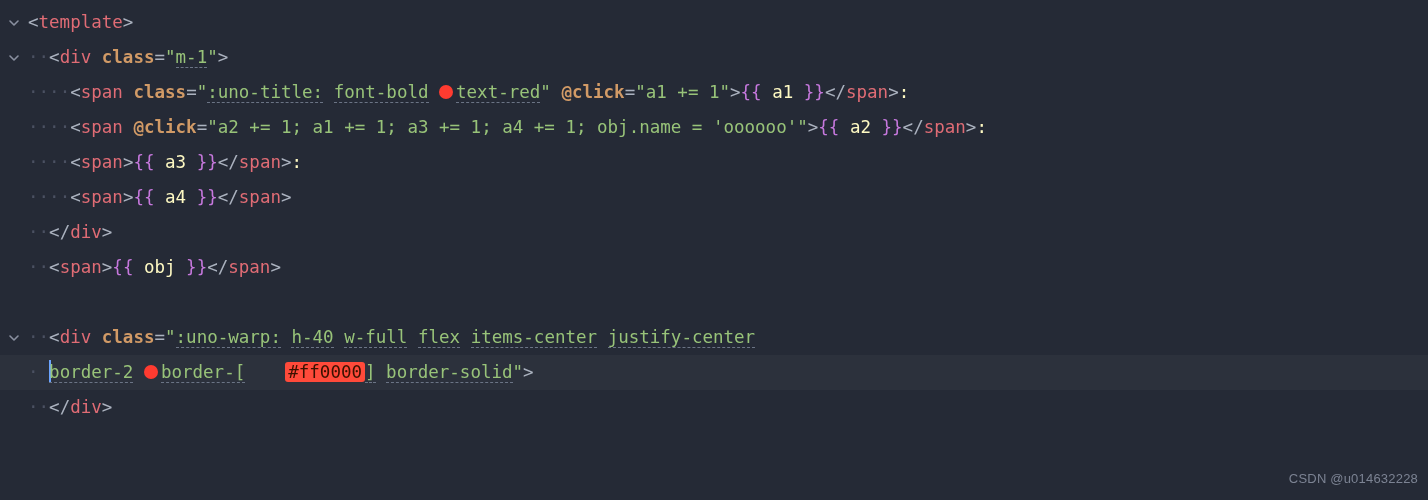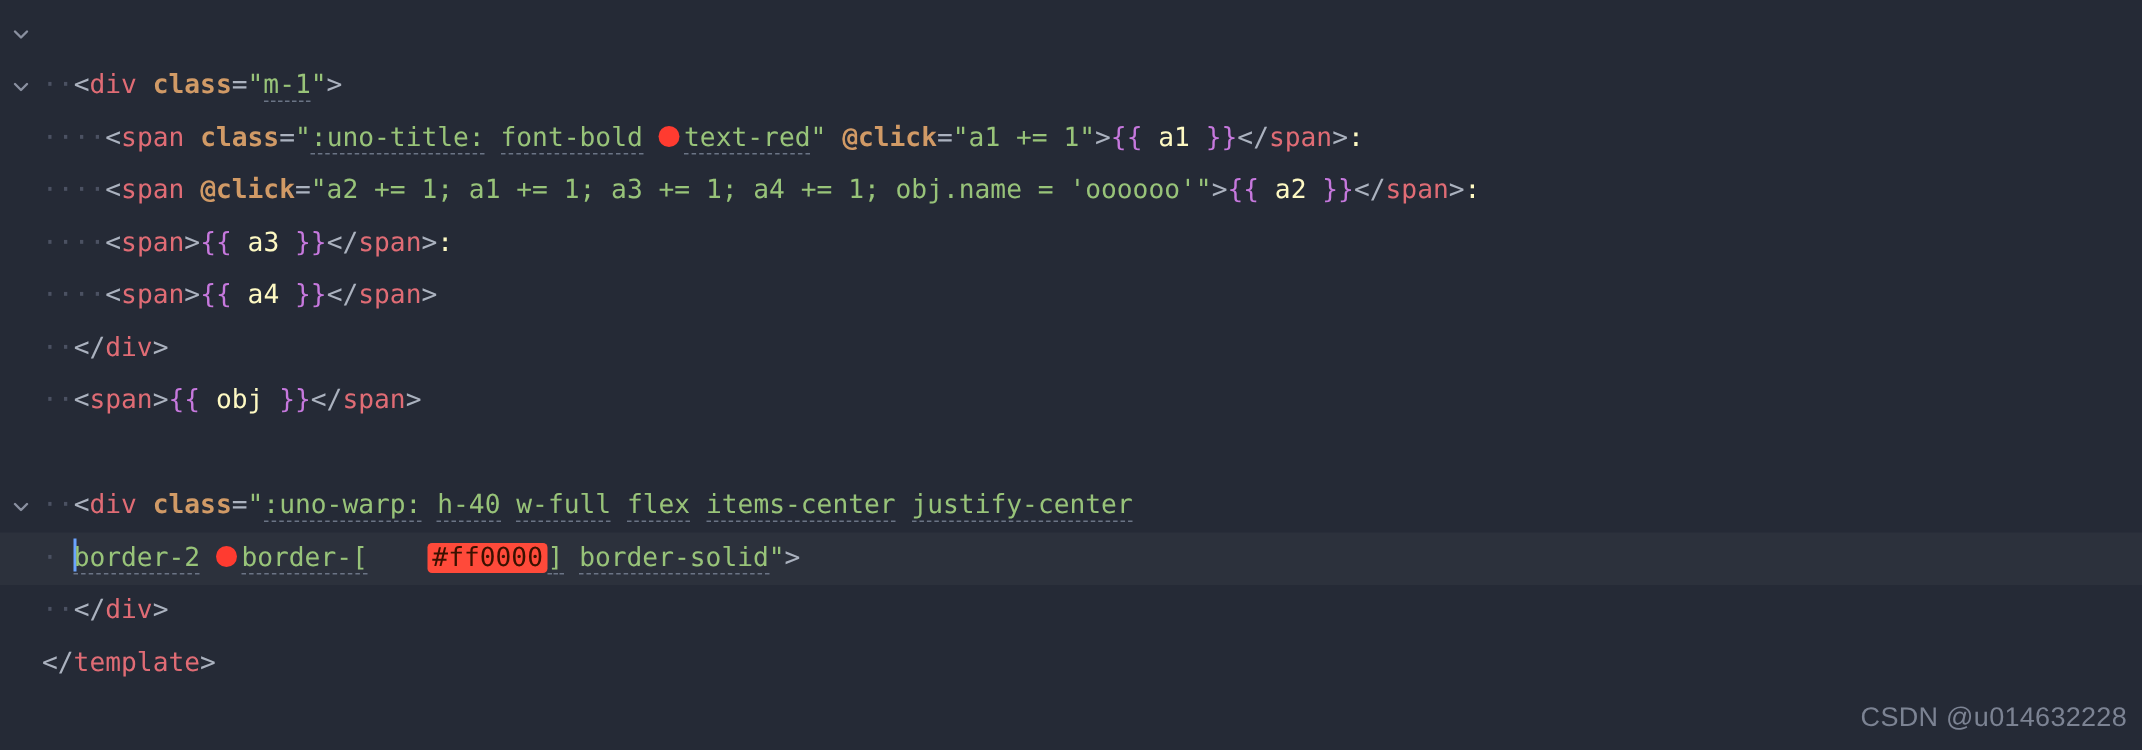--- a/index.html
+++ b/index.html
@@ -85,42 +85,41 @@
     background:#6aa3ff;
     vertical-align:-4px;
     margin-right:-2px;
   }
 
   .watermark {
     position: absolute;
     right: 10px;
     bottom: 4px;
     font-family: Arial, sans-serif;
-    font-size: 18px;
+    font-size: 13px;
     color: #7c8393;
     letter-spacing: 0.2px;
   }
 </style>
 </head>
 <body>
 
 <div class="editor">
     <div class="line"><span class="gutter"><svg class="chevron" viewBox="0 0 12 12">
           <path d="M2 4 L6 8 L10 4" stroke="#8a90a0" stroke-width="1.6" fill="none" stroke-linecap="round" stroke-linejoin="round"></path>
-        </svg></span></div>
+        </svg></span><span class="code"><span class="tag-b">&lt;</span><span class="tag">template</span><span class="tag-b">&gt;</span></span></div>
     <div class="line"><span class="gutter"><svg class="chevron" viewBox="0 0 12 12">
           <path d="M2 4 L6 8 L10 4" stroke="#8a90a0" stroke-width="1.6" fill="none" stroke-linecap="round" stroke-linejoin="round"></path>
         </svg></span><span class="code"><span class="ind-dot">·</span><span class="ind-bar">·</span><span class="tag-b">&lt;</span><span class="tag">div</span><span class="txt"> </span><span class="attr">class</span><span class="eq">=</span><span class="str">"</span><span class="str dashed">m-1</span><span class="str">"</span><span class="tag-b">&gt;</span></span></div>
     <div class="line"><span class="gutter"></span><span class="code"><span class="ind-dot">·</span><span class="ind-bar">·</span><span class="ind-dot">·</span><span class="ind-bar">·</span><span class="tag-b">&lt;</span><span class="tag">span</span><span class="txt"> </span><span class="attr">class</span><span class="eq">=</span><span class="str">"</span><span class="str dashed">:uno-title:</span><span class="str"> </span><span class="str dashed">font-bold</span><span class="str"> </span><span class="dot-swatch"></span><span class="str dashed">text-red</span><span class="str">"</span><span class="txt"> </span><span class="attr">@click</span><span class="eq">=</span><span class="str">"a1 += 1"</span><span class="tag-b">&gt;</span><span class="paren">{{</span><span class="txt"> a1 </span><span class="paren">}}</span><span class="tag-b">&lt;/</span><span class="tag">span</span><span class="tag-b">&gt;</span><span class="txt">:</span></span></div>
     <div class="line"><span class="gutter"></span><span class="code"><span class="ind-dot">·</span><span class="ind-bar">·</span><span class="ind-dot">·</span><span class="ind-bar">·</span><span class="tag-b">&lt;</span><span class="tag">span</span><span class="txt"> </span><span class="attr">@click</span><span class="eq">=</span><span class="str">"a2 += 1; a1 += 1; a3 += 1; a4 += 1; obj.name = 'oooooo'"</span><span class="tag-b">&gt;</span><span class="paren">{{</span><span class="txt"> a2 </span><span class="paren">}}</span><span class="tag-b">&lt;/</span><span class="tag">span</span><span class="tag-b">&gt;</span><span class="txt">:</span></span></div>
     <div class="line"><span class="gutter"></span><span class="code"><span class="ind-dot">·</span><span class="ind-bar">·</span><span class="ind-dot">·</span><span class="ind-bar">·</span><span class="tag-b">&lt;</span><span class="tag">span</span><span class="tag-b">&gt;</span><span class="paren">{{</span><span class="txt"> a3 </span><span class="paren">}}</span><span class="tag-b">&lt;/</span><span class="tag">span</span><span class="tag-b">&gt;</span><span class="txt">:</span></span></div>
     <div class="line"><span class="gutter"></span><span class="code"><span class="ind-dot">·</span><span class="ind-bar">·</span><span class="ind-dot">·</span><span class="ind-bar">·</span><span class="tag-b">&lt;</span><span class="tag">span</span><span class="tag-b">&gt;</span><span class="paren">{{</span><span class="txt"> a4 </span><span class="paren">}}</span><span class="tag-b">&lt;/</span><span class="tag">span</span><span class="tag-b">&gt;</span></span></div>
     <div class="line"><span class="gutter"></span><span class="code"><span class="ind-dot">·</span><span class="ind-bar">·</span><span class="tag-b">&lt;/</span><span class="tag">div</span><span class="tag-b">&gt;</span></span></div>
     <div class="line"><span class="gutter"></span><span class="code"><span class="ind-dot">·</span><span class="ind-bar">·</span><span class="tag-b">&lt;</span><span class="tag">span</span><span class="tag-b">&gt;</span><span class="paren">{{</span><span class="txt"> obj </span><span class="paren">}}</span><span class="tag-b">&lt;/</span><span class="tag">span</span><span class="tag-b">&gt;</span></span></div>
     <div class="line"><span class="gutter"></span><span class="code"></span></div>
     <div class="line"><span class="gutter"><svg class="chevron" viewBox="0 0 12 12">
           <path d="M2 4 L6 8 L10 4" stroke="#8a90a0" stroke-width="1.6" fill="none" stroke-linecap="round" stroke-linejoin="round"></path>
         </svg></span><span class="code"><span class="ind-dot">·</span><span class="ind-bar">·</span><span class="tag-b">&lt;</span><span class="tag">div</span><span class="txt"> </span><span class="attr">class</span><span class="eq">=</span><span class="str">"</span><span class="str dashed">:uno-warp:</span><span class="str"> </span><span class="str dashed">h-40</span><span class="str"> </span><span class="str dashed">w-full</span><span class="str"> </span><span class="str dashed">flex</span><span class="str"> </span><span class="str dashed">items-center</span><span class="str"> </span><span class="str dashed">justify-center</span></span></div>
     <div class="line line-active"><span class="gutter"></span><span class="code"><span class="ind-dot">·</span><span class="ind-bar"> </span><span class="cursor-bar"></span><span class="str dashed">border-2</span><span class="str"> </span><span class="dot-swatch"></span><span class="str dashed">border-[</span><span class="hex-hl">#ff0000</span><span class="str dashed">]</span><span class="str"> </span><span class="str dashed">border-solid</span><span class="str">"</span><span class="tag-b">&gt;</span></span></div>
     <div class="line"><span class="gutter"></span><span class="code"><span class="ind-dot">·</span><span class="ind-bar">·</span><span class="tag-b">&lt;/</span><span class="tag">div</span><span class="tag-b">&gt;</span></span></div>
-    <div class="line"><span class="gutter"></span><span class="code"><span class="tag-b">&lt;/</span><span class="tag">template</span><span class="tag-b">&gt;</span></span></div>
   </div>
 <div class="watermark">CSDN @u014632228</div>
 
 </body></html>

